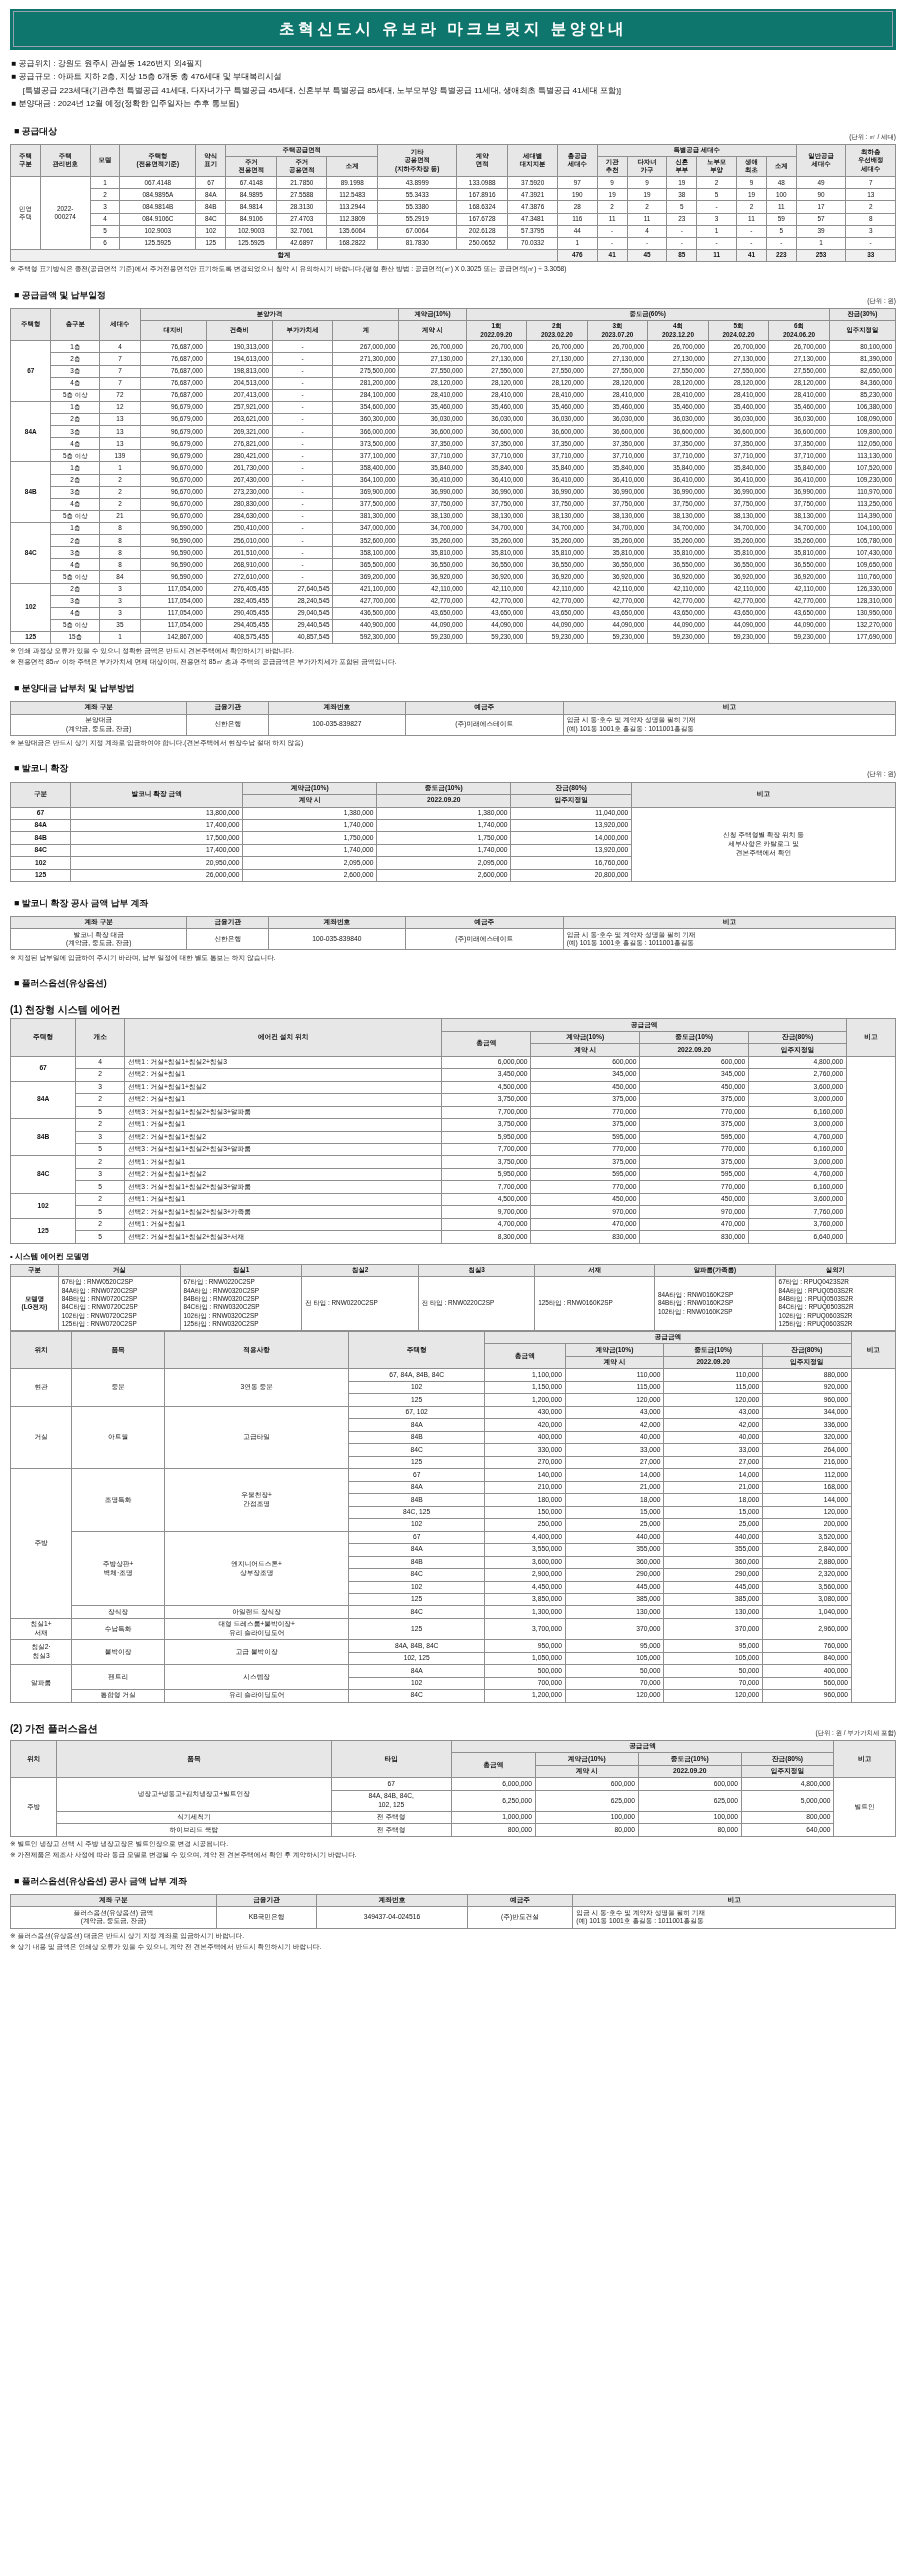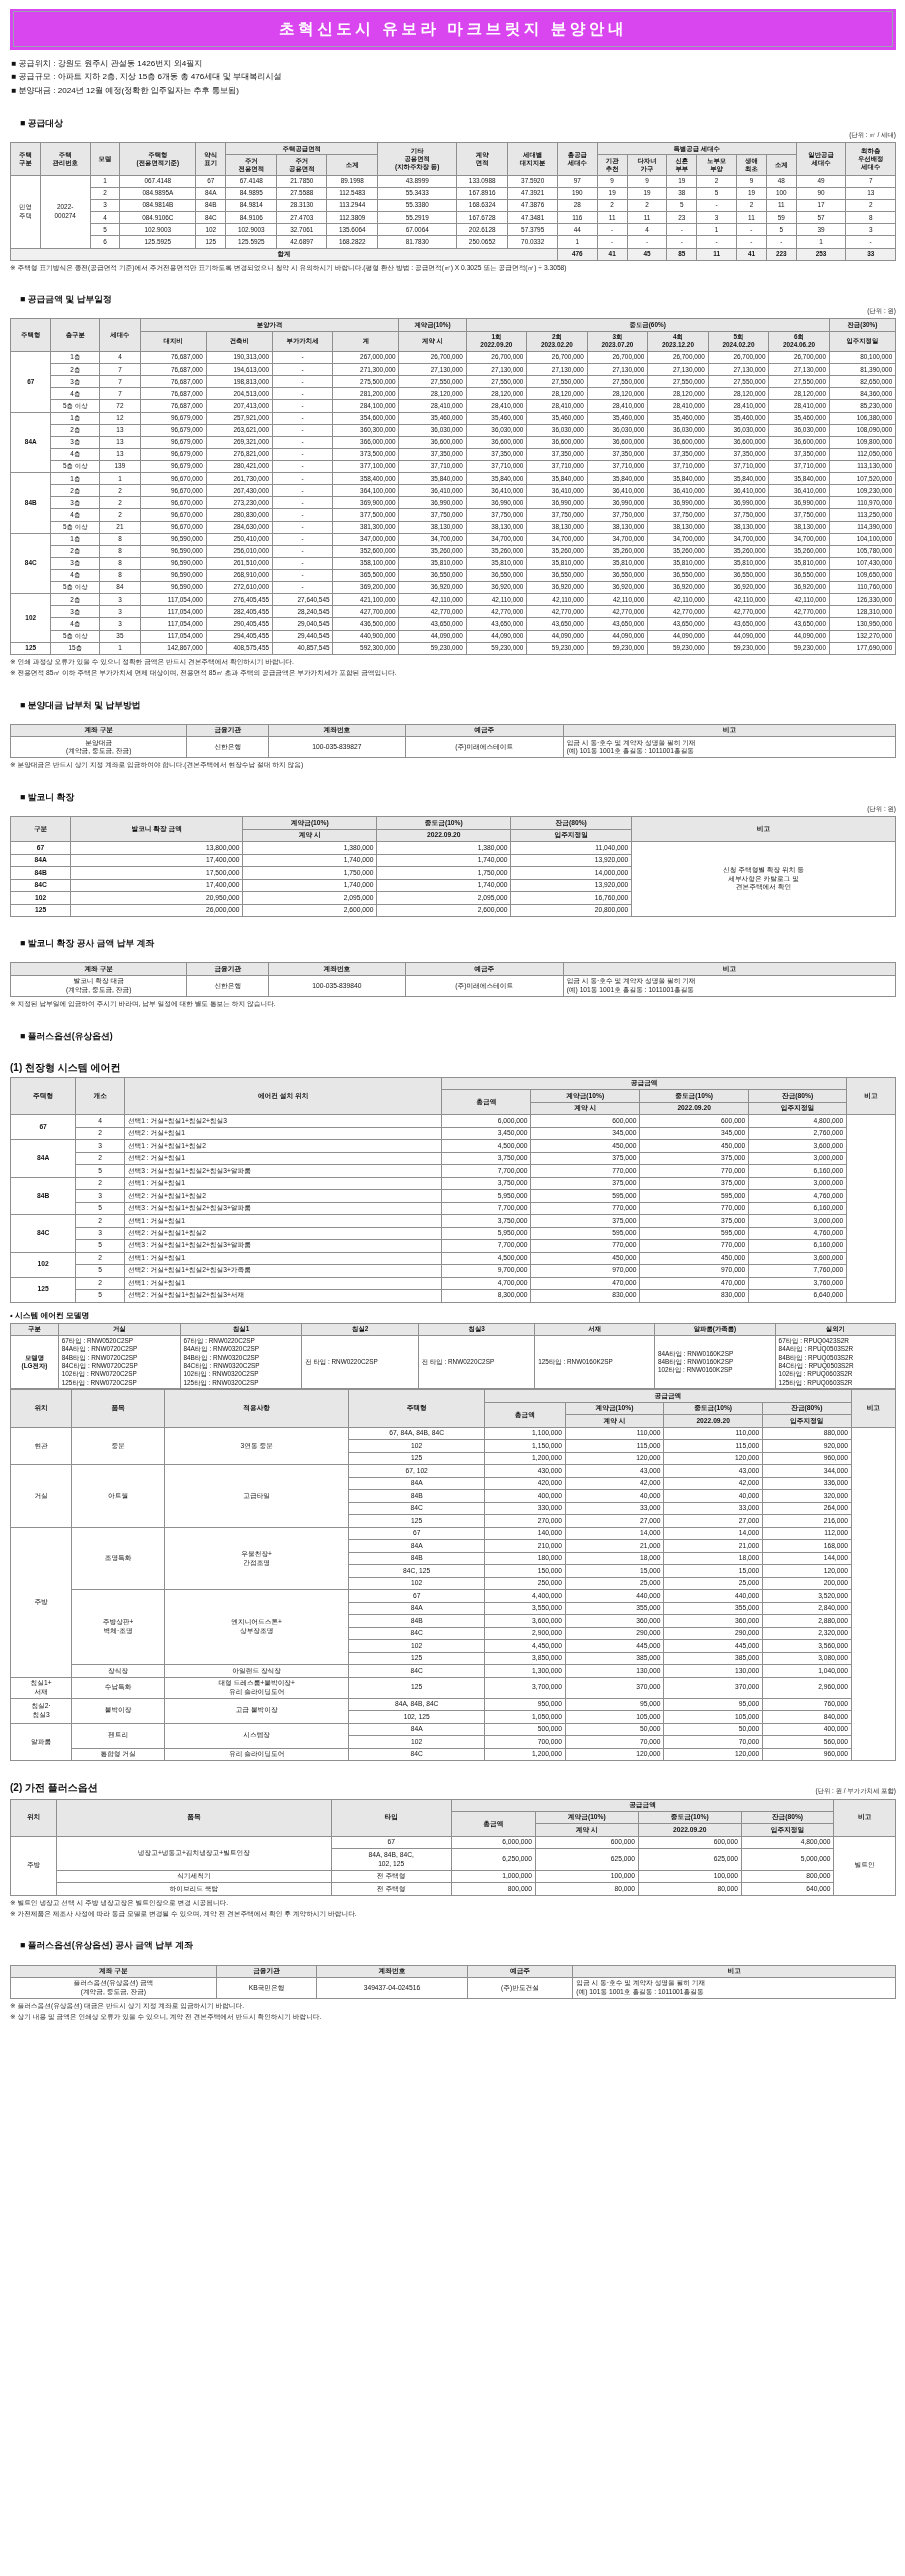--- a/index.html
+++ b/index.html
@@ -1,29 +1,29 @@
 <!DOCTYPE html>
 <html lang="ko" style="font-size:11.3px"><head>
 <meta charset="utf-8">
 <title>분양안내</title>
 <style>
   * { box-sizing: border-box; }
   html,body { margin:0; padding:0; background:#ffffff; }
   body { font-family:"Liberation Sans","DejaVu Sans",sans-serif; color:#111; }
   .page { width:906px; margin:0 auto; padding:8.5px 10px 34px; }
-  .banner { background:#d946ef; padding:2.8px; margin-bottom:7px; }
+  .banner { background:#0f766e; padding:2.8px; margin-bottom:7px; }
   .banner-inner { border:0.7px solid #9aa2b1; color:#fff; text-align:center; font-size:15.6px;
                   font-weight:bold; letter-spacing:3.5px; padding:6.4px 0; }
   .intro { font-size:8.1px; line-height:1.65; margin:2.8px 1.4px 1.4px; }
   .intro .lbl { font-weight:normal; }
   .intro .indent { padding-left:11.3px; }
   section { display:block; }
   .sec-head { display:flex; justify-content:space-between; align-items:flex-end; margin:11.3px 0 2.1px; }
   .sec-head.sub { margin:7px 0 2.1px; }
-  .sec-title { font-size:8.8px; font-weight:bold; margin:10px; }
+  .sec-title { font-size:8.8px; font-weight:bold; margin:4px; }
   .opt-heading { font-size:10px; font-weight:bold; margin:8.5px 0 1.4px; }
   .dot-title { font-size:7.8px; font-weight:bold; }
   .unit { font-size:6.4px; color:#222; font-weight:normal; }
   table.tbl { width:100%; border-collapse:collapse; font-size:6.7px; table-layout:auto; }
   .tbl th, .tbl td { border:0.7px solid #8f8f8f; padding:1.4px 2.8px; white-space:pre-line;
                      vertical-align:middle; line-height:1.3; }
   .tbl th { background:#e7e7e7; font-weight:bold; text-align:center; }
   .tbl.center td { text-align:center; }
   .tbl.money td { text-align:right; }
   .tbl td.c { text-align:center !important; }
@@ -43,20 +43,21 @@
 
   <div class="banner">
     <div class="banner-inner">
       <span>초혁신도시 유보라 마크브릿지 분양안내</span>
     </div>
   </div>
 
   <div class="intro">
     <div class="intro-line"><span class="lbl">■ 공급위치</span> <span>: 강원도 원주시 관설동 1426번지 외4필지</span></div>
     <div class="intro-line"><span class="lbl">■ 공급규모</span> <span>: 아파트 지하 2층, 지상 15층 6개동 총 476세대 및 부대복리시설</span></div>
+    <div class="intro-line indent"><span>[특별공급 223세대(기관추천 특별공급 41세대, 다자녀가구 특별공급 45세대, 신혼부부 특별공급 85세대, 노부모부양 특별공급 11세대, 생애최초 특별공급 41세대 포함)]</span></div>
     <div class="intro-line"><span class="lbl">■ 분양대금</span> <span>: 2024년 12월 예정(정확한 입주일자는 추후 통보됨)</span></div>
   </div>
 
   <section>
     <div class="sec-head">
       <h2 class="sec-title">■ 공급대상</h2>
       <span class="unit">(단위 : ㎡ / 세대)</span>
     </div>
     <table class="tbl center small">
         <thead>

